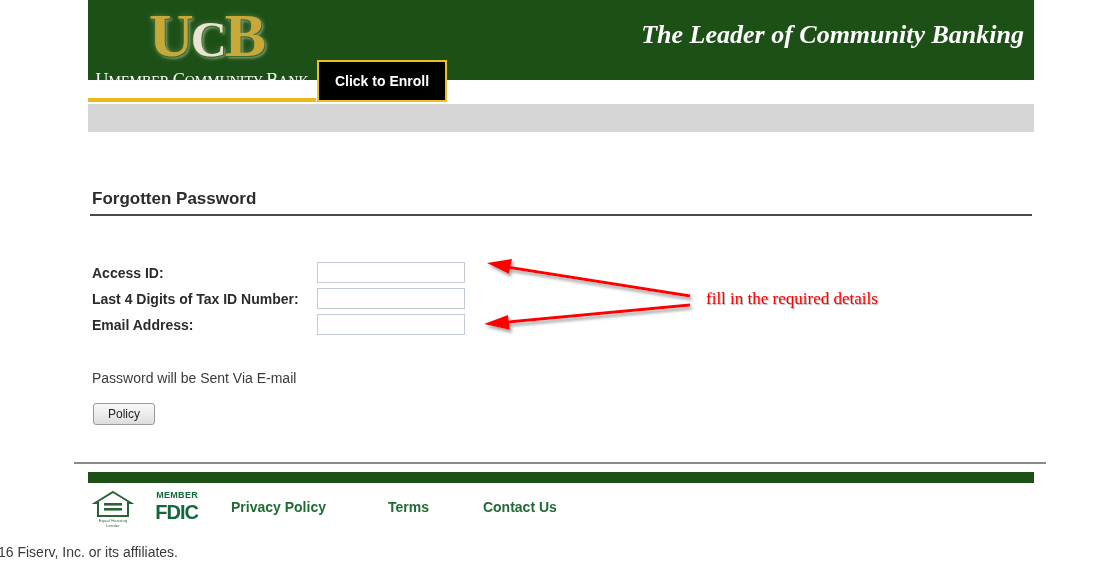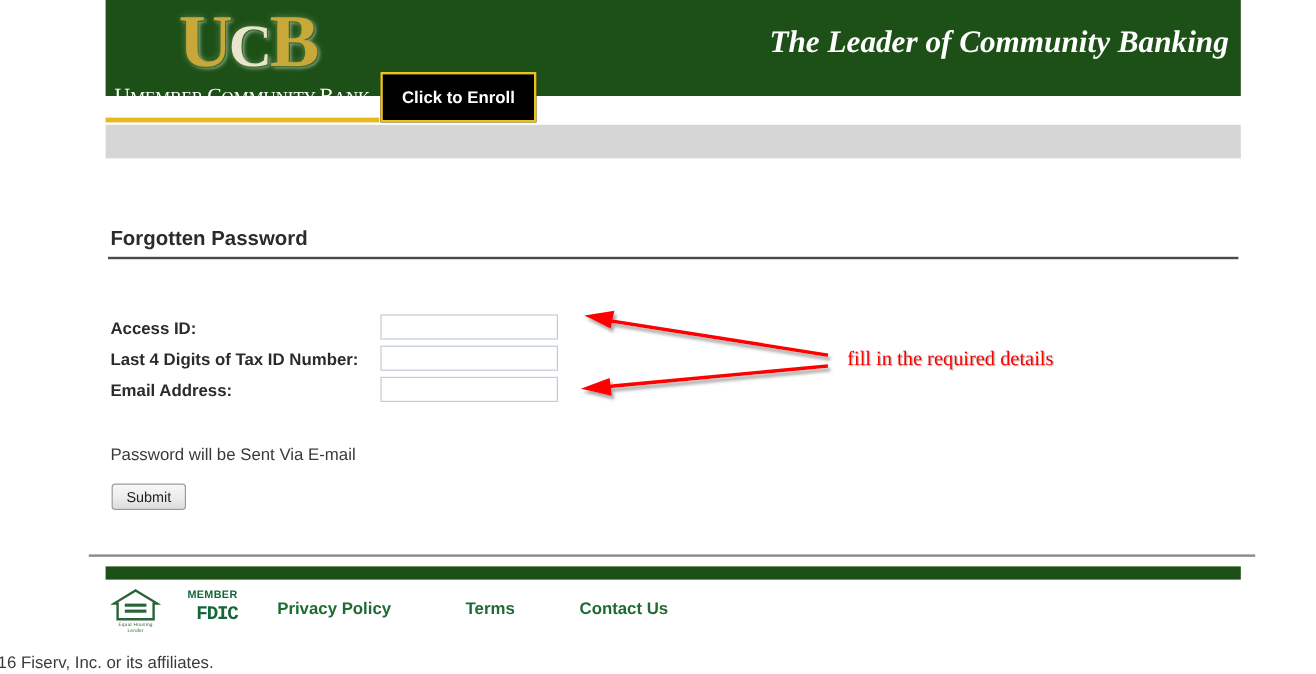--- a/index.html
+++ b/index.html
@@ -269,23 +269,23 @@
     text-align: right;
   }
   #fdic-member {
     font-family: "Liberation Sans", sans-serif;
     font-weight: bold;
     font-size: 9px;
     line-height: 10px;
     letter-spacing: 0.3px;
   }
   #fdic-main {
-    font-family: Liberation Mono, monospace;
-    font-weight: bold;
-    font-size: 16px;
+    font-family: Liberation Sans, sans-serif;
+    font-weight: bold;
+    font-size: 20px;
     line-height: 24px;
     letter-spacing: -1px;
   }
   #footer-links {
     position: absolute;
     left: 231px;
     top: 499px;
     height: 20px;
   }
   .footer-link {
@@ -345,21 +345,21 @@
     <input class="form-input" type="text" value="" style="">
   </div>
 
   <div class="form-row">
     <label class="form-label">Email Address:</label>
     <input class="form-input" type="text" value="" style="">
   </div>
 </div>
 
 <div id="notice-text">Password will be Sent Via E-mail</div>
-<button id="submit-button">Submit</button>
+<button id="submit-button">Policy</button>
 
 <div id="annotation-layer">
   <svg width="1097" height="562" style="position:absolute;left:0;top:0;">
     <defs>
       <filter id="arrow-shadow" x="-30%" y="-30%" width="180%" height="180%">
         <feDropShadow dx="2" dy="3" stdDeviation="1.4" flood-color="#9a9a9a" flood-opacity="0.85"></feDropShadow>
       </filter>
     </defs>
     <g filter="url(#arrow-shadow)">
       <path d="M 690 296 L 500 266" stroke="#ff0000" stroke-width="3" fill="none"></path>

